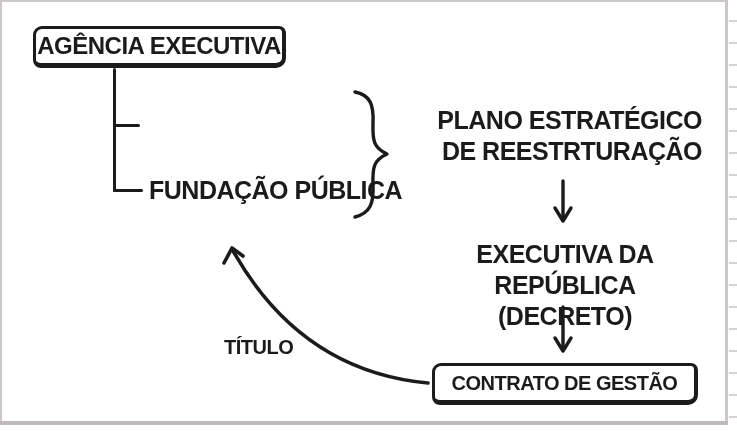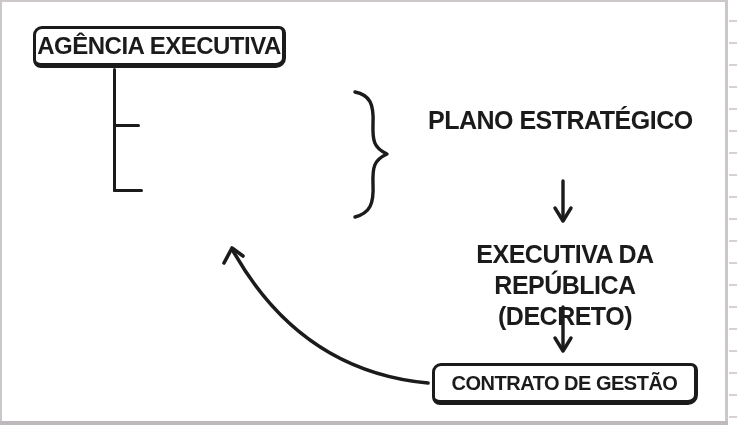--- a/index.html
+++ b/index.html
@@ -29,21 +29,21 @@
   #contrato-box { left: 432px; top: 363px; width: 266px; height: 42px; font-size: 20px; }
   
   .ink-line { position: absolute; background: #1b1b1b; border-radius: 2px; }
   #tree-vertical { left: 113px; top: 68px; width: 3px; height: 124px; }
   #tree-tick-1   { left: 113px; top: 124px; width: 27px; height: 3px; }
   #tree-tick-2   { left: 113px; top: 189px; width: 30px; height: 3px; }
   
   .hand-label { position: absolute; font-weight: 700; letter-spacing: -0.5px; white-space: nowrap; }
   #autarquia-label { left: 149px; top: 113px; font-size: 25px; }
   #fundacao-label  { left: 149px; top: 176px; font-size: 25px; }
-  #plano-text      { left: 428px; top: 105px; width: 274px; text-align: left; font-size: 25px; line-height: 31px; font-weight: 700; letter-spacing: -0.5px; position: absolute; }
+  #plano-text      { left: 428px; top: 105px; width: 274px; text-align: right; font-size: 25px; line-height: 31px; font-weight: 700; letter-spacing: -0.5px; position: absolute; }
   #presidente-text { left: 408px; top: 239px; width: 314px; text-align: center; font-size: 25px; line-height: 31px; font-weight: 700; letter-spacing: -0.5px; position: absolute; }
   #titulo-label    { left: 224px; top: 336px; font-size: 20px; }
   
   svg { position: absolute; overflow: visible; }
   .stroke { fill: none; stroke: #1b1b1b; stroke-linecap: round; stroke-linejoin: round; }
 </style>
 </head>
 <body>
 
 <div id="canvas">
@@ -55,27 +55,29 @@
   <div id="row-ticks"></div>
 
   <div id="agencia-box" class="hand-box">
     <span>AGÊNCIA EXECUTIVA</span>
   </div>
 
   <div id="tree-vertical" class="ink-line"></div>
   <div id="tree-tick-1" class="ink-line"></div>
   <div id="tree-tick-2" class="ink-line"></div>
 
+  <div id="fundacao-label" class="hand-label">FUNDAÇÃO PÚBLICA</div>
 
   <svg id="brace" style="left:348px; top:90px;" width="46" height="130" viewBox="0 0 46 130">
     <path class="stroke" stroke-width="3.4" d="M 7 2 C 22 5, 26 14, 25 34 C 24.4 51, 26 58, 39 64 C 26 70, 24.4 77, 25 94 C 26 114, 22 123, 7 127"></path>
   </svg>
 
   <div id="plano-text">
     <div>PLANO ESTRATÉGICO</div>
+    <div>DE REESTRTURAÇÃO</div>
   </div>
 
   <svg id="arrow-1" style="left:548px; top:180px;" width="30" height="44" viewBox="0 0 30 44">
     <path class="stroke" stroke-width="3.4" d="M 15 1 L 15 40"></path>
     <path class="stroke" stroke-width="3.4" d="M 7 28 L 15 41 L 23 28"></path>
   </svg>
 
   <div id="presidente-text">
     <div>EXECUTIVA DA REPÚBLICA</div>
     <div>(DECRETO)</div>
@@ -88,14 +90,15 @@
 
   <div id="contrato-box" class="hand-box">
     <span>CONTRATO DE GESTÃO</span>
   </div>
 
   <svg id="curve-arrow" style="left:215px; top:235px;" width="225" height="155" viewBox="0 0 225 155">
     <path class="stroke" stroke-width="3.6" d="M 213 148 Q 85 136 17 14"></path>
     <path class="stroke" stroke-width="3.6" d="M 9 28 L 17 13 L 28 21"></path>
   </svg>
 
+  <div id="titulo-label" class="hand-label">TÍTULO</div>
 
 </div>
 
 </body></html>

